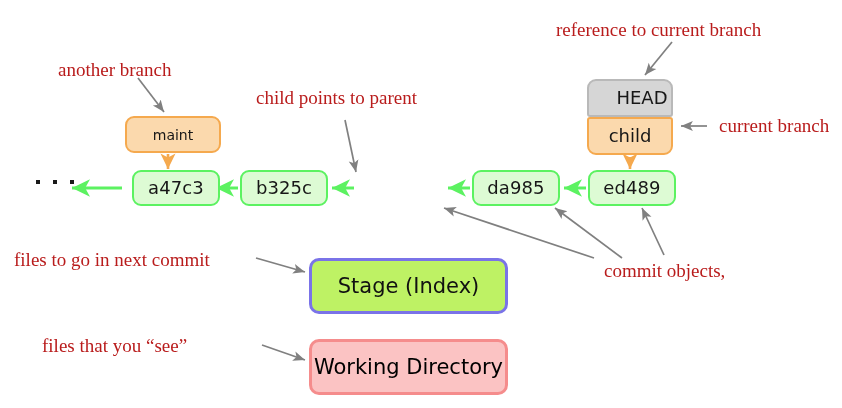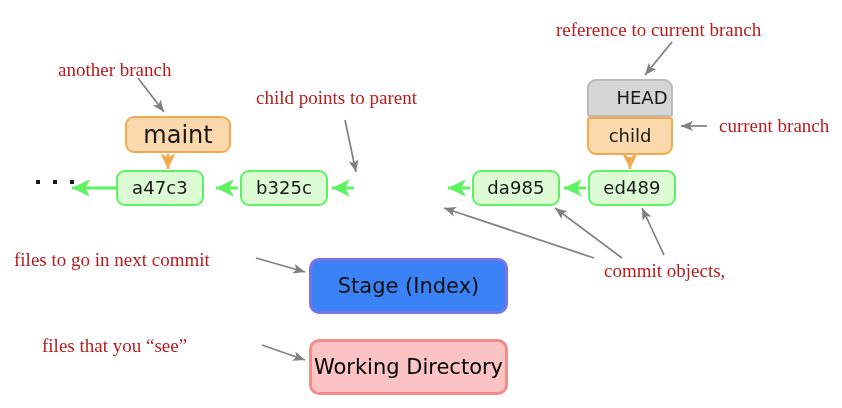--- a/index.html
+++ b/index.html
@@ -25,43 +25,43 @@
   }
   .commit{
     width:88px;height:36px;
     background:#ddfbd4;
     border:2.5px solid #5cf261;
     border-radius:9px;
     font-size:18px;color:#171717;
     letter-spacing:.1px;
   }
   .branch{
-    width:106px;height:37px;
+    width:96px;height:37px;
     background:#fbd9ad;
     border:2.5px solid #f5a94e;
     border-radius:9px;
-    font-size:24px;color:#171717;
+    font-size:14px;color:#171717;
   }
   .head{
     width:86px;height:38px;
     background:#d6d6d6;
     border:2.5px solid #b9b9b9;
     border-radius:9px 9px 3px 3px;
     font-size:18px;color:#171717;
   }
   .masterbox{
     width:86px;height:38px;
     background:#fbd9ad;
     border:2.5px solid #f5a94e;
     border-radius:3px 3px 9px 9px;
     font-size:18px;color:#171717;
   }
   .stagebox{
     left:309px;top:258px;width:199px;height:56px;
-    background:#3b82f6;
+    background:#bef264;
     border:3px solid #7a73e8;
     border-radius:10px;
     font-size:21px;color:#111;
   }
   .workbox{
     left:309px;top:339px;width:199px;height:56px;
     background:#fbc3c3;
     border:3px solid #f58c8c;
     border-radius:10px;
     font-size:21px;color:#000000;
@@ -127,21 +127,21 @@
       <line x1="664" y1="255" x2="642" y2="208"></line>
     </g>
   </svg>
 
   <div class="dots">
     <i></i>
     <i></i>
     <i></i>
   </div>
 
-  <div class="node commit" style="left:116px;top:170px;">
+  <div class="node commit" style="left:132px;top:170px;">
     <span>a47c3</span>
   </div>
   <div class="node commit" style="left:240px;top:170px;">
     <span>b325c</span>
   </div>
   <div class="node commit" style="left:472px;top:170px;">
     <span>da985</span>
   </div>
   <div class="node commit" style="left:588px;top:170px;">
     <span>ed489</span>

